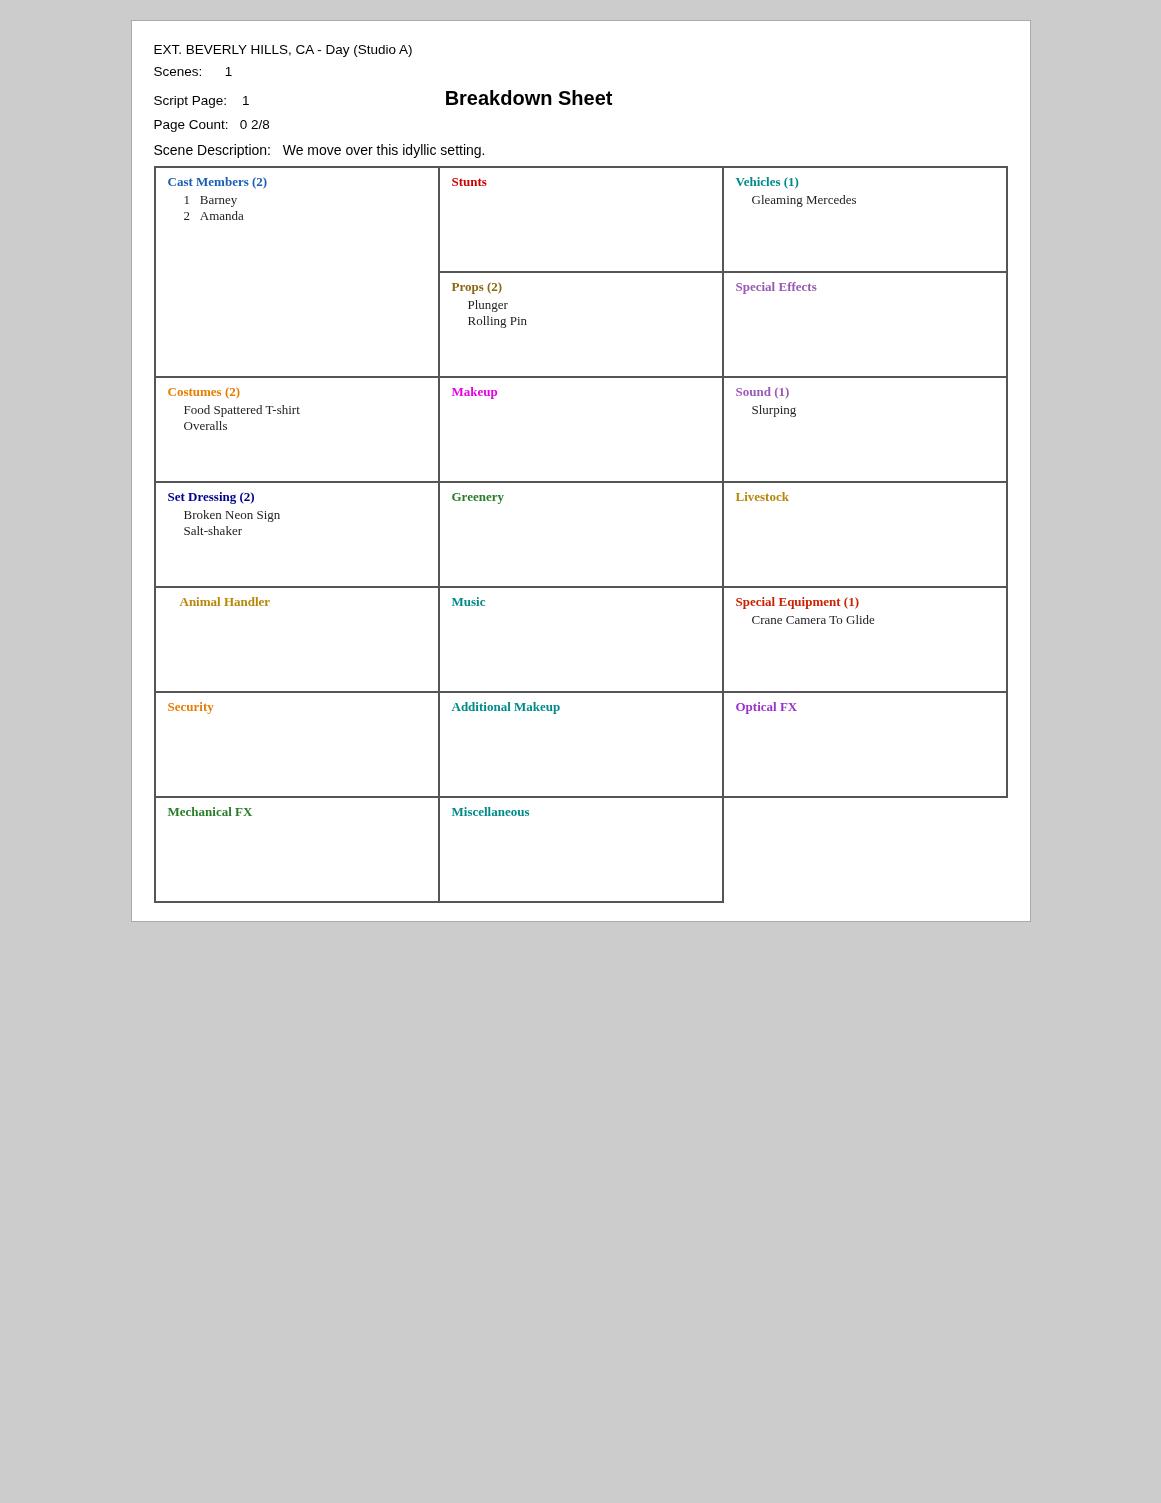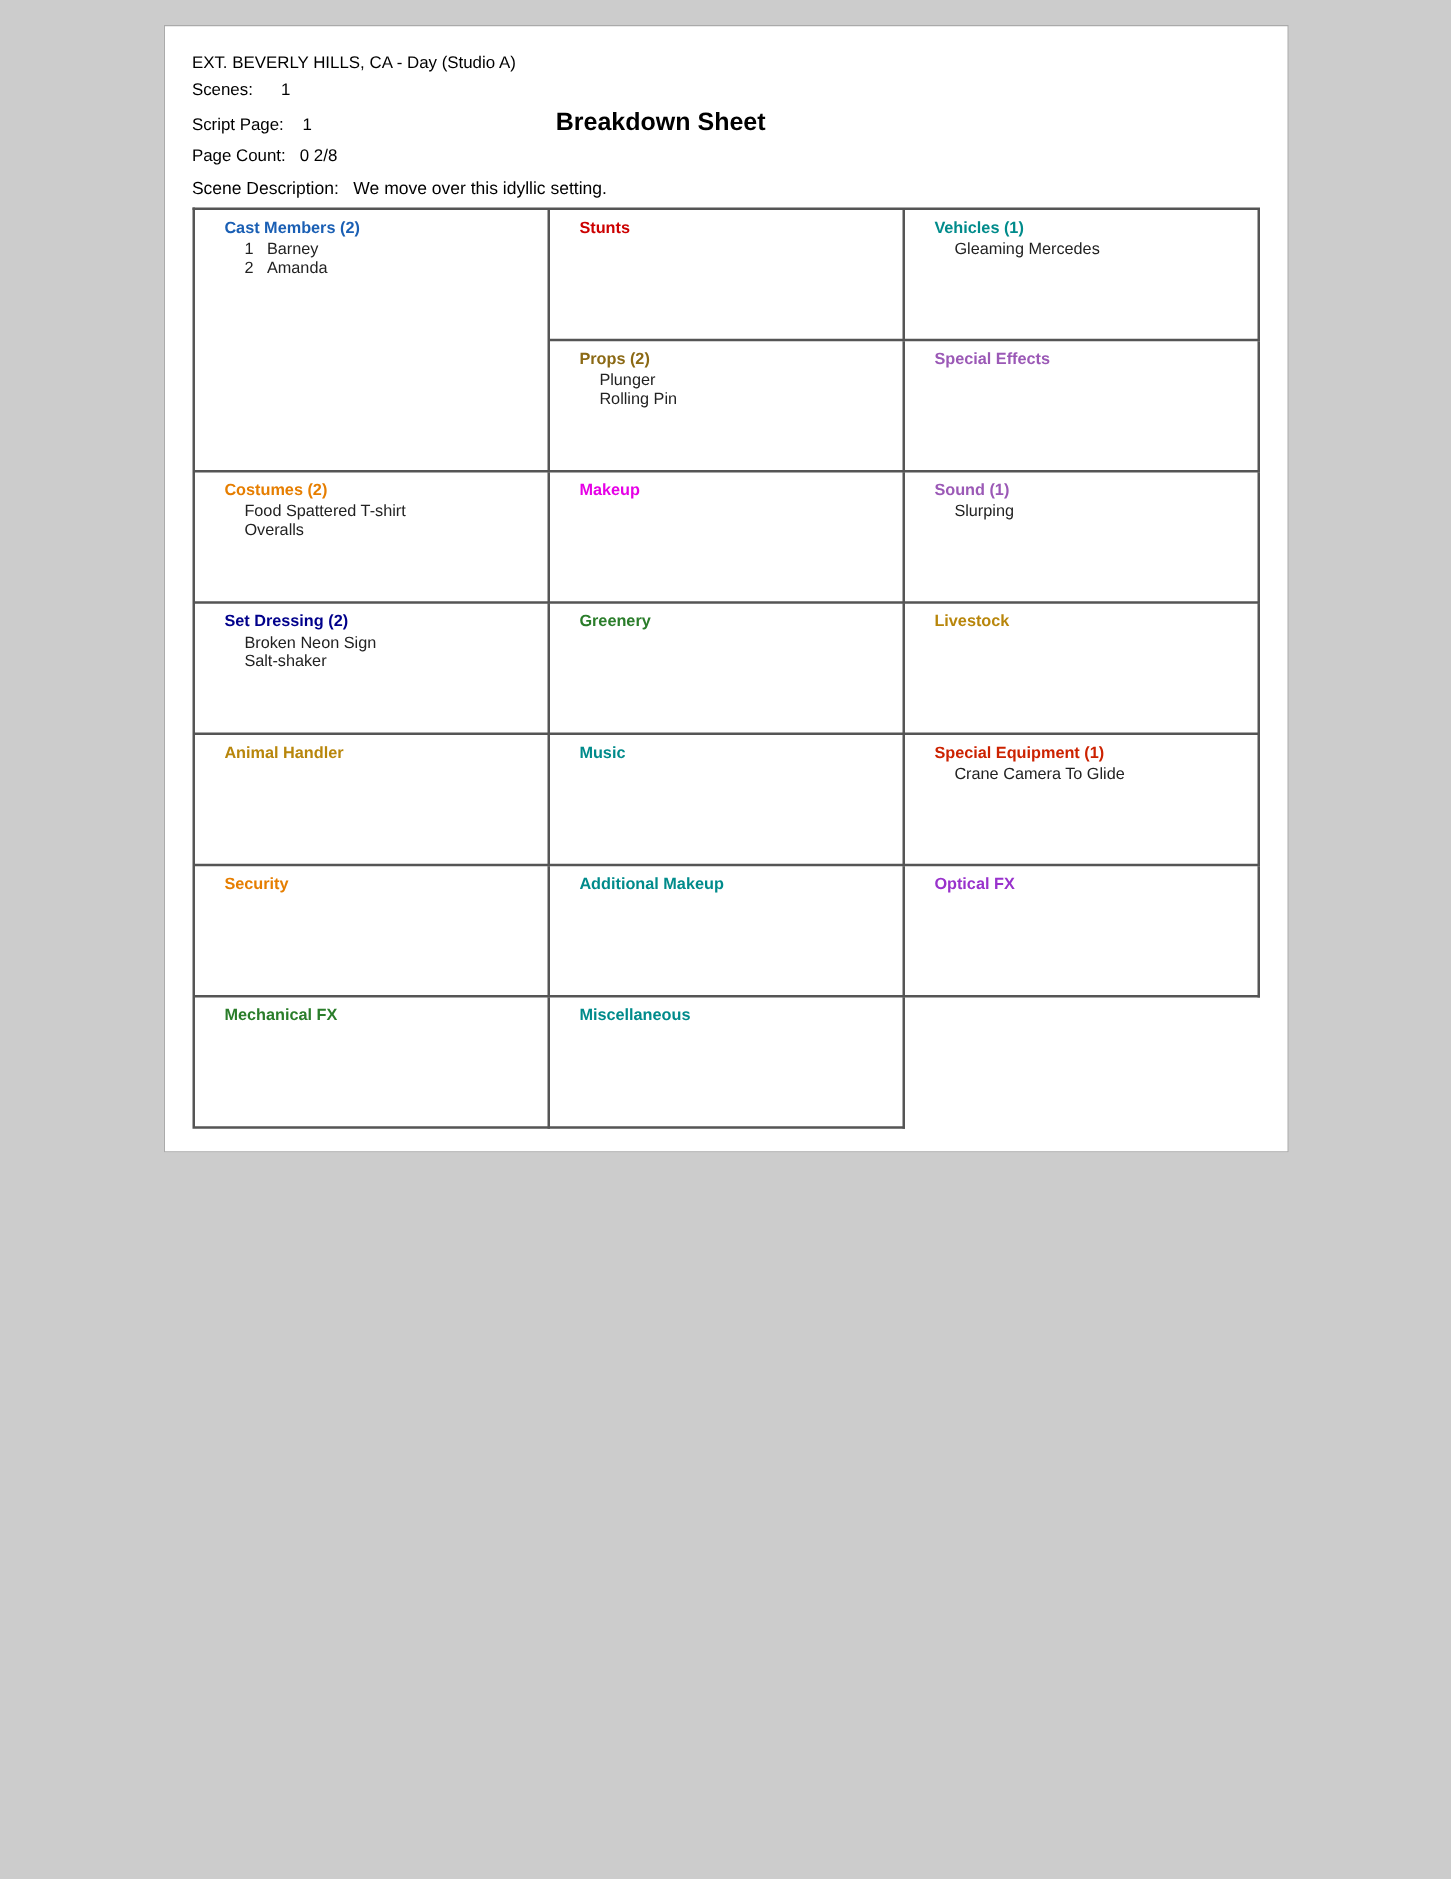--- a/index.html
+++ b/index.html
@@ -39,23 +39,24 @@
     }
     .grid {
       display: grid;
       grid-template-columns: 1fr 1fr 1fr;
       border-top: 2px solid #555;
       border-left: 2px solid #555;
     }
     .cell {
       border-right: 2px solid #555;
       border-bottom: 2px solid #555;
-      padding: 6px 24px;
+      padding: 6px 12px;
       min-height: 105px;
       font-size: 13px;
+      font-family: Liberation Serif, serif;
     }
     .cell-header {
       font-weight: bold;
       margin-bottom: 2px;
     }
     .cell-item {
       padding-left: 16px;
       color: #222;
       font-size: 13px;
     }
@@ -70,21 +71,21 @@
     .stunts { color: #cc0000; }
     .vehicles { color: #008b8b; }
     .props { color: #8b6914; }
     .special-effects { color: #9b59b6; }
     .costumes { color: #e67e00; }
     .makeup { color: #e600e6; }
     .sound { color: #9b59b6; }
     .set-dressing { color: #00008b; }
     .greenery { color: #2a7d2a; }
     .livestock { color: #b8860b; }
-    .animal-handler { color: #b8860b; }
+    .animal-handler { color: #b8860b; margin-left: 12px; }
     .music { color: #008b8b; }
     .special-equipment { color: #cc2200; }
     .security { color: #e67e00; }
     .additional-labor { color: #008b8b; }
     .optical-fx { color: #9932cc; }
     .mechanical-fx { color: #2a7d2a; }
     .miscellaneous { color: #008b8b; }
   </style>
 </head>
 <body>

